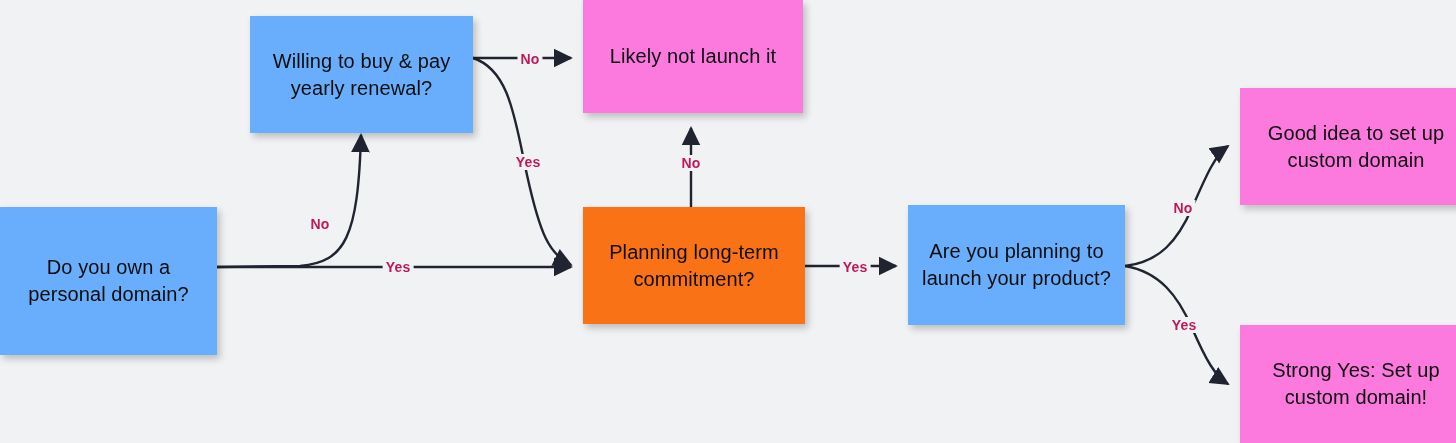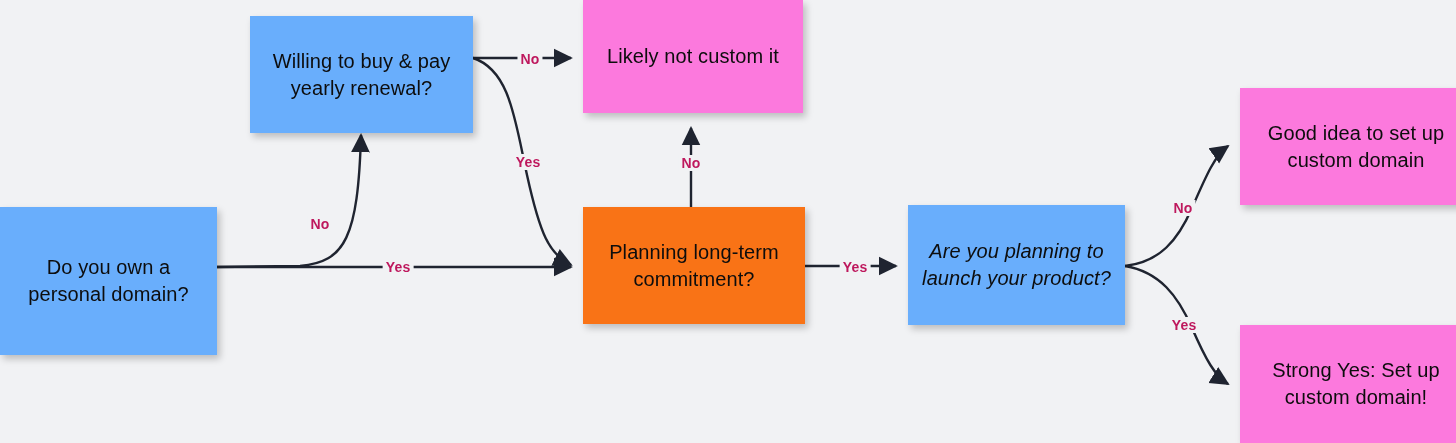--- a/index.html
+++ b/index.html
@@ -81,24 +81,24 @@
         <path d="M 1125 266 C 1160 262 1178 240 1192 208 C 1206 176 1215 155 1228 146" class="edge-path" marker-end="url(#arrowhead)"></path>
         <path d="M 1125 266 C 1160 272 1178 296 1192 328 C 1206 360 1215 376 1228 384" class="edge-path" marker-end="url(#arrowhead)"></path>
       </g>
   </svg>
 
   <div id="nodes-layer">
       <div class="node blue" style="left: 0px; top: 207px; width: 217px; height: 148px; background: rgb(105, 174, 252);">Do you own a
 personal domain?</div>
       <div class="node blue" style="left: 250px; top: 16px; width: 223px; height: 117px; background: rgb(105, 174, 252);">Willing to buy &amp; pay
 yearly renewal?</div>
-      <div class="node pink" style="left: 583px; top: 0px; width: 220px; height: 113px; background: rgb(252, 121, 221);">Likely not custom it</div>
+      <div class="node pink" style="left: 583px; top: 0px; width: 220px; height: 113px; background: rgb(252, 121, 221);">Likely not launch it</div>
       <div class="node blue" style="left: 583px; top: 207px; width: 222px; height: 117px; background: #f97316;">Planning long-term
 commitment?</div>
-      <div class="node blue" style="left: 908px; top: 205px; width: 217px; height: 120px; background: rgb(105, 174, 252); font-style: italic;">Are you planning to
+      <div class="node blue" style="left: 908px; top: 205px; width: 217px; height: 120px; background: rgb(105, 174, 252);">Are you planning to
 launch your product?</div>
       <div class="node pink" style="left: 1240px; top: 88px; width: 232px; height: 117px; background: rgb(252, 121, 221);">Good idea to set up
 custom domain</div>
       <div class="node pink" style="left: 1240px; top: 325px; width: 232px; height: 118px; background: rgb(252, 121, 221);">Strong Yes: Set up
 custom domain!</div>
     </div>
   <div id="labels-layer">
       <div class="edge-label" style="left: 320px; top: 224px;">No</div>
       <div class="edge-label" style="left: 398px; top: 267px;">Yes</div>
       <div class="edge-label" style="left: 530px; top: 59px;">No</div>

